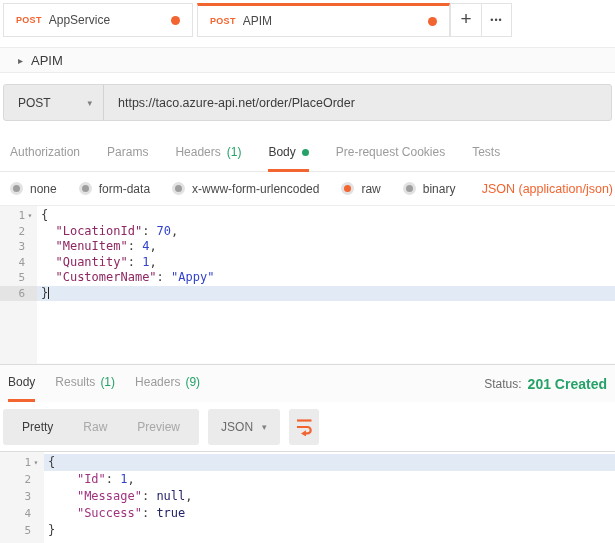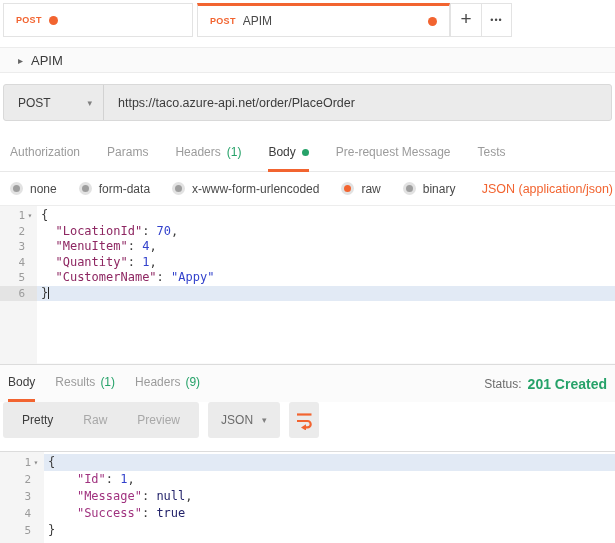--- a/index.html
+++ b/index.html
@@ -94,39 +94,40 @@
     box-shadow:0 -1px 0 rgba(0,0,0,0.02); display:flex; align-items:stretch;
     padding:0 8px; gap:20px; font-size:12px; }
   .resp-tab { display:flex; align-items:center; gap:5px; color:#9b9b9b;
     border-bottom:3px solid transparent; }
   .resp-tab-active { color:#3c3c3c; border-bottom-color:#f26430; }
   .status-box { margin-left:auto; display:flex; align-items:center; gap:6px; }
   .status-label { color:#6b6b6b; font-size:12px; }
   .status-value { color:#26a269; font-size:14px; font-weight:bold; }
 
   
-  .view-row { height:49px; display:flex; padding-left:3px; gap:9px; background:#fff; }
+  .view-row { height:49px; display:flex; align-items:center; padding-left:3px; gap:9px; background:#fff; }
   .seg { display:flex; align-items:center; height:36px; background:#ebebeb; border-radius:3px; padding:0 4px; }
   .seg-item { padding:0 15px; font-size:12px; color:#a8a8a8; }
   .seg-item-active { color:#3c3c3c; }
   .json-btn { height:36px; background:#ebebeb; border-radius:3px; display:flex;
     align-items:center; gap:9px; padding:0 13px; }
   .json-label { font-size:12px; color:#6b6b6b; }
   .json-caret { font-size:9px; color:#808080; }
   .wrap-btn { height:36px; width:30px; background:#ebebeb; border-radius:3px;
     display:flex; align-items:center; justify-content:center; }
 </style>
 </head>
 <body>
 
 <div class="app">
 
   <div class="tabstrip">
     <div class="tab tab-inactive">
       <span class="tab-method">POST</span>
+      <span class="tab-title">AppService</span>
       <span class="tab-dot"></span>
     </div>
     <div class="tab tab-active">
       <span class="tab-method">POST</span>
       <span class="tab-title">APIM</span>
       <span class="tab-dot"></span>
     </div>
     <div class="tab-actions">
       <div class="tab-btn">
         <span class="plus-glyph">+</span>
@@ -159,21 +160,21 @@
     </div>
     <div class="rtab">
       <span>Headers</span>
       <span class="count-green">(1)</span>
     </div>
     <div class="rtab rtab-active">
       <span>Body</span>
       <span class="green-dot"></span>
     </div>
     <div class="rtab">
-      <span>Pre-request Message</span>
+      <span>Pre-request Cookies</span>
     </div>
     <div class="rtab">
       <span>Tests</span>
     </div>
   </div>
 
   <div class="mode-row">
     <div class="mode-opt">
       <span class="radio"></span>
       <span class="mode-label">none</span>

